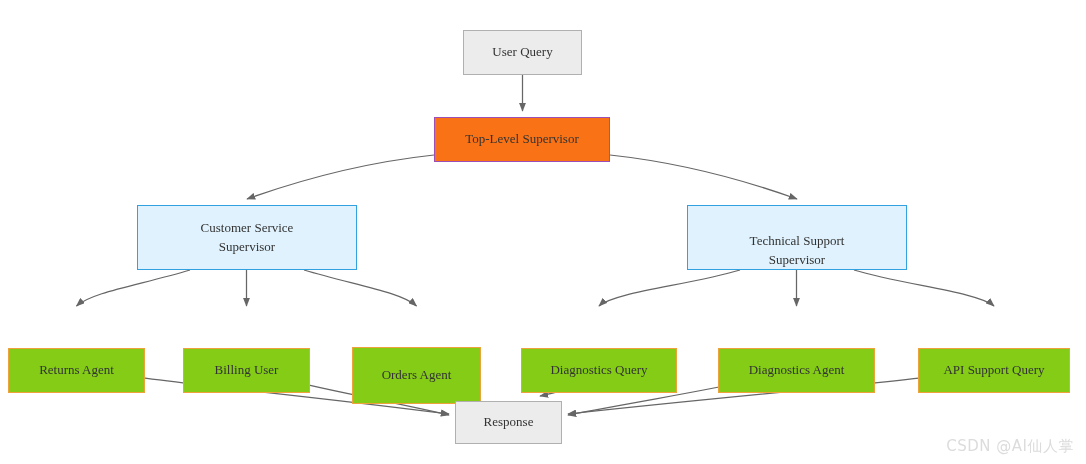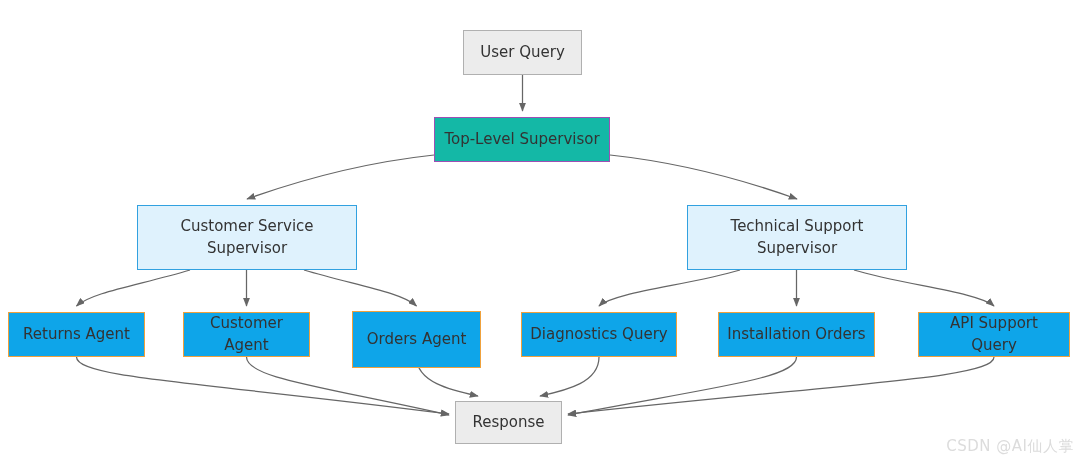--- a/index.html
+++ b/index.html
@@ -27,40 +27,42 @@
   }
   .node {
     position: absolute;
     box-sizing: border-box;
     display: flex;
     align-items: center;
     justify-content: center;
     text-align: center;
     line-height: 1.42;
     color: #333333;
-    font-size: 15px;
+    font-size: 13px;
     border-width: 1px;
     border-style: solid;
     z-index: 2;
+    font-family: Liberation Serif, serif;
   }
   .node-neutral {
     background: #ececec;
     border-color: #b0b0b0;
   }
   .node-supervisor-top {
-    background: #14b8a6;
+    background: #f97316;
     border-color: #9d4fb5;
   }
   .node-supervisor-mid {
     background: #dff2fd;
     border-color: #31a1e0;
   }
   .node-agent {
-    background: #0ea5e9;
+    background: #84cc16;
     border-color: #efa13c;
+    margin-top: 36px;
   }
   .node-label {
     display: block;
     white-space: pre-line;
     padding: 0 6px;
   }
   #watermark {
     position: absolute;
     right: 12px;
     bottom: 8px;
@@ -106,38 +108,38 @@
       <div class="node node-neutral" style="left: 463px; top: 30px; width: 119px; height: 45px;">
         <span class="node-label">User Query</span>
       </div>
       <div class="node node-supervisor-top" style="left: 434px; top: 117px; width: 176px; height: 45px;">
         <span class="node-label">Top-Level Supervisor</span>
       </div>
       <div class="node node-supervisor-mid" style="left: 137px; top: 205px; width: 220px; height: 65px;">
         <span class="node-label">Customer Service
 Supervisor</span>
       </div>
-      <div class="node node-supervisor-mid" style="left: 687px; top: 205px; width: 220px; height: 65px;">
+      <div class="node node-supervisor-mid" style="left: 687px; top: 205px; width: 220px; height: 65px; align-items: flex-end;">
         <span class="node-label">Technical Support
 Supervisor</span>
       </div>
       <div class="node node-agent" style="left: 8px; top: 312px; width: 137px; height: 45px;">
         <span class="node-label">Returns Agent</span>
       </div>
       <div class="node node-agent" style="left: 183px; top: 312px; width: 127px; height: 45px;">
-        <span class="node-label">Customer Agent</span>
+        <span class="node-label">Billing User</span>
       </div>
       <div class="node node-agent" style="left: 352px; top: 311px; width: 129px; height: 57px; align-items: center;">
         <span class="node-label">Orders Agent</span>
       </div>
       <div class="node node-agent" style="left: 521px; top: 312px; width: 156px; height: 45px;">
         <span class="node-label">Diagnostics Query</span>
       </div>
       <div class="node node-agent" style="left: 718px; top: 312px; width: 157px; height: 45px;">
-        <span class="node-label">Installation Orders</span>
+        <span class="node-label">Diagnostics Agent</span>
       </div>
       <div class="node node-agent" style="left: 918px; top: 312px; width: 152px; height: 45px;">
         <span class="node-label">API Support Query</span>
       </div>
       <div class="node node-neutral" style="left: 455px; top: 401px; width: 107px; height: 43px;">
         <span class="node-label">Response</span>
       </div>
     </div>
 
   <div id="watermark">CSDN @AI仙人掌</div>

